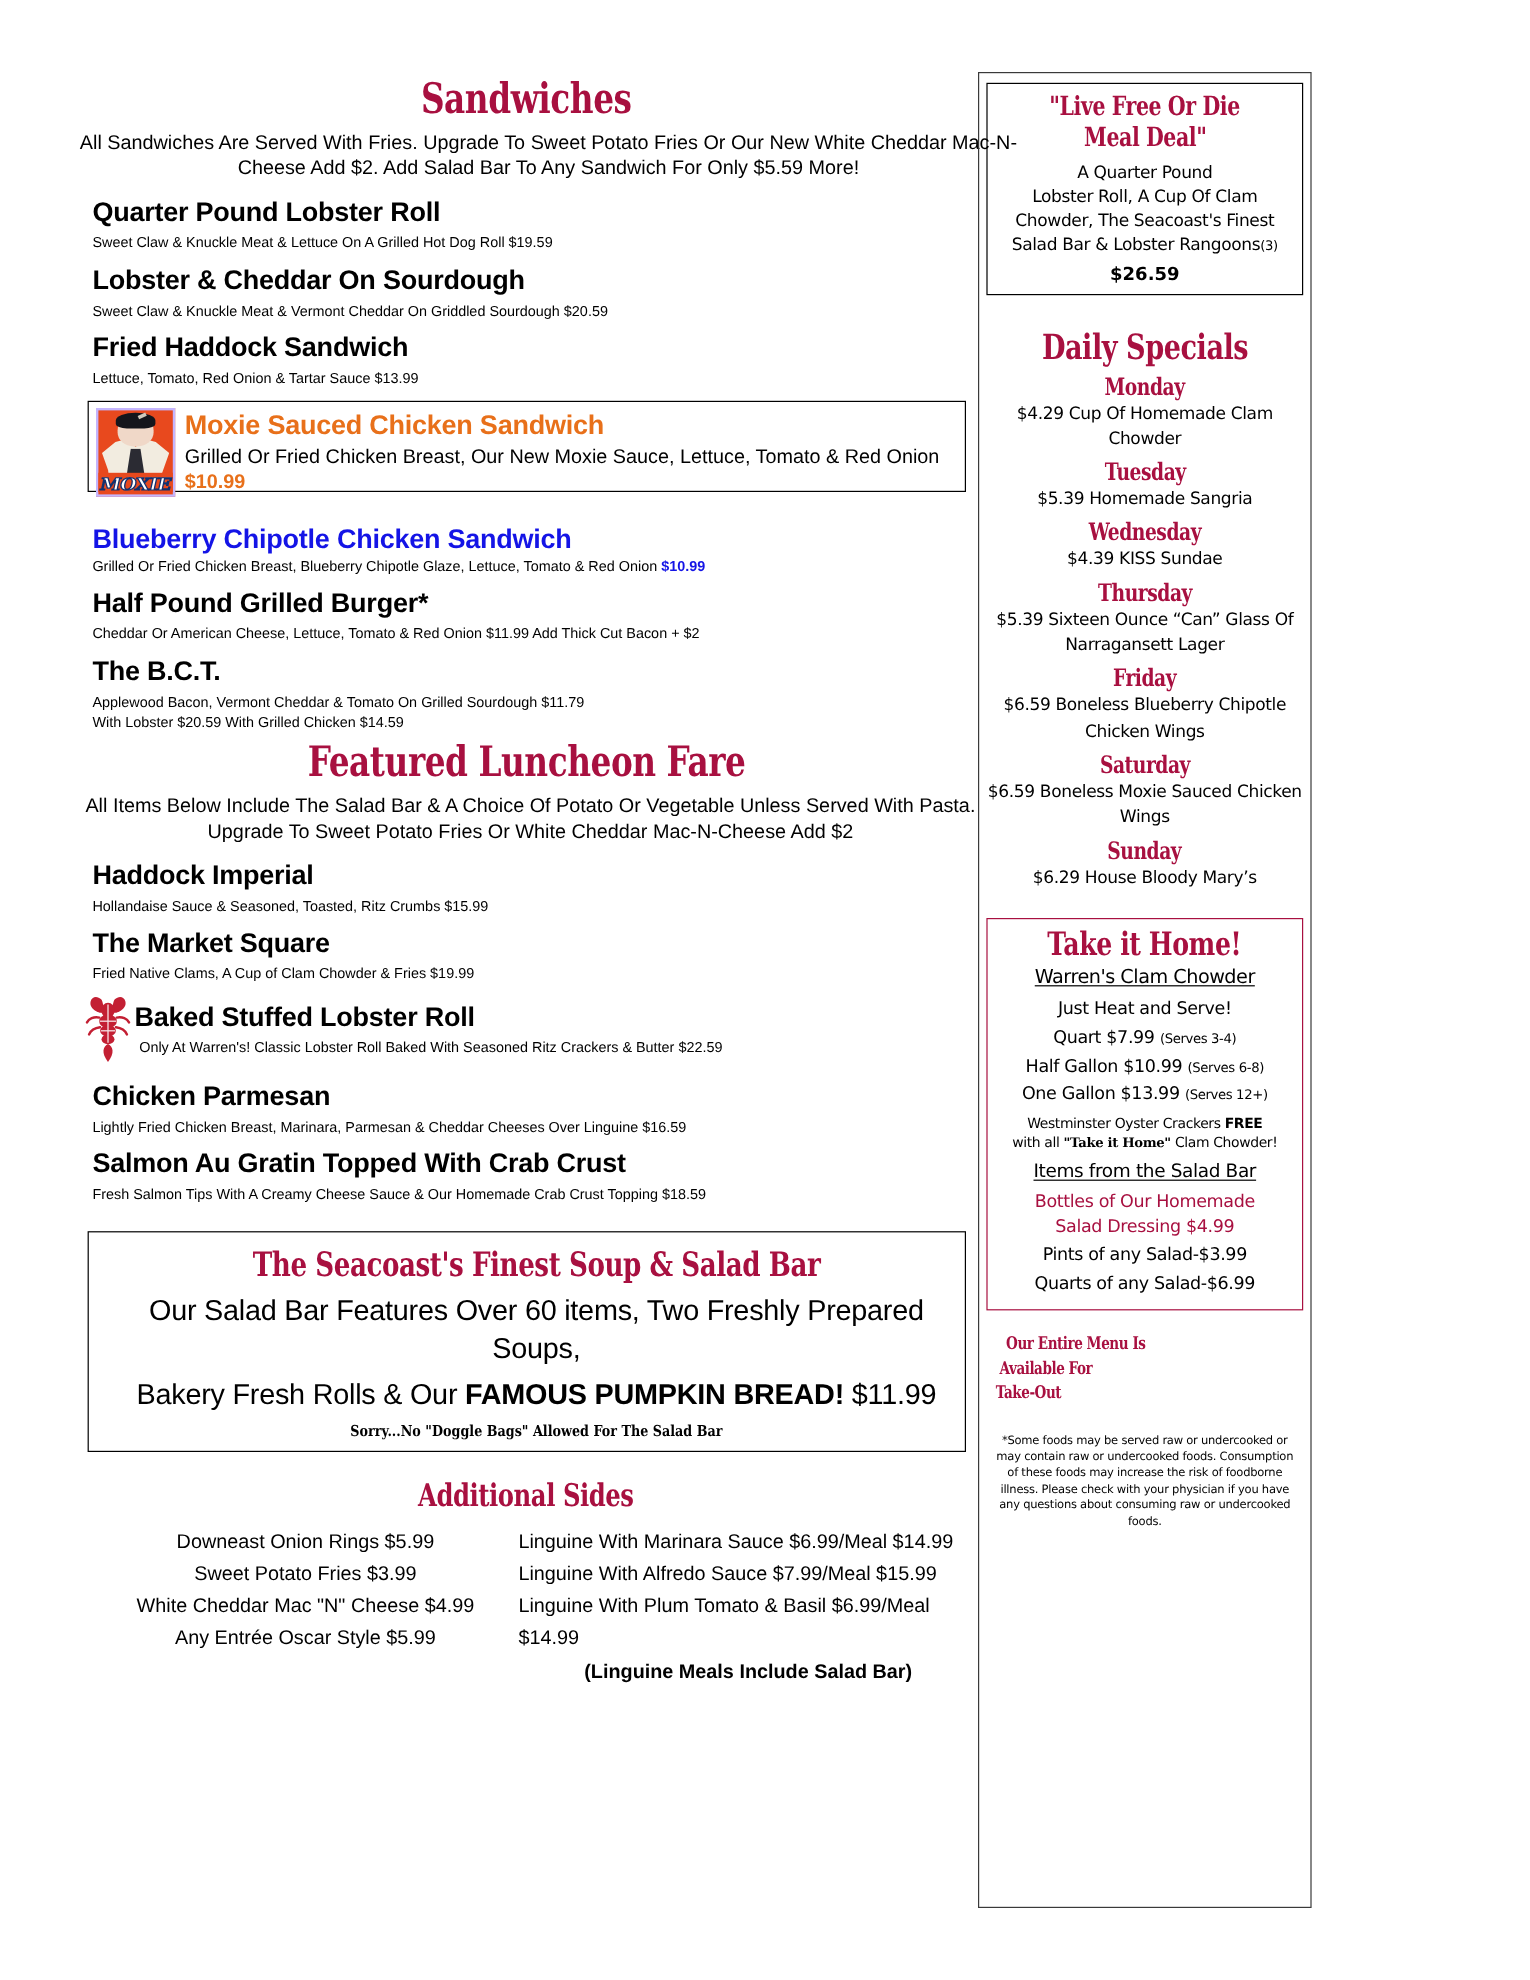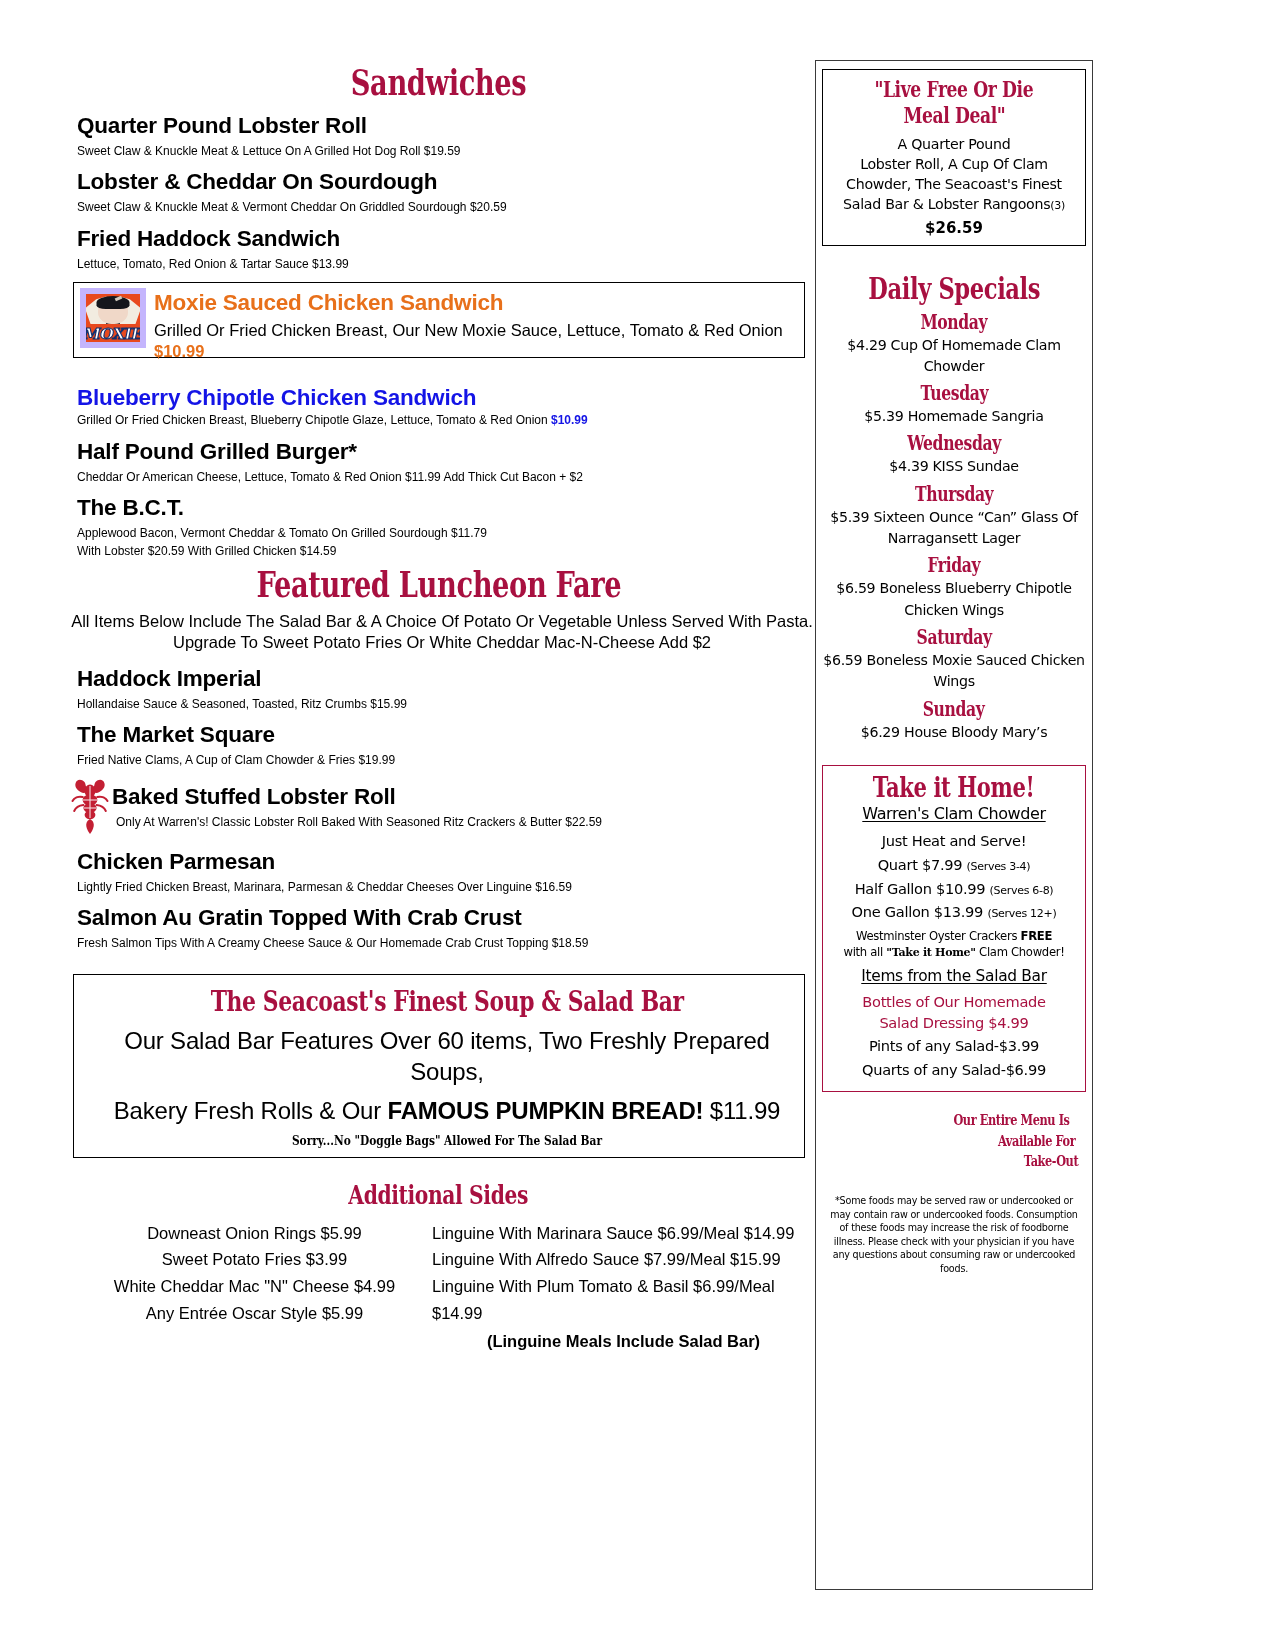--- a/index.html
+++ b/index.html
@@ -69,23 +69,23 @@
   .moxie-box {
     border: 1px solid #000;
     margin: 10px 10px 0 11px;
     padding: 5px 6px 5px 6px;
     display: flex;
     align-items: flex-start;
     gap: 8px;
     height: 76px;
   }
   .moxie-logo {
-    width: 66px; height: 60px;
+    width: 66px; height: 74px;
     background: #E8491E;
-    border: 6px solid #c4b5fd;
+    border: 2px solid #c4b5fd;
     position: relative;
     flex: 0 0 auto;
     overflow: hidden;
   }
   .moxie-logo .face {
     position:absolute; left:50%; top:4px; transform:translateX(-50%);
     width:30px; height:26px; border-radius:48% 48% 45% 45%;
     background:#f0d8c8;
   }
   .moxie-logo .hair {
@@ -236,41 +236,42 @@
     font-family:"DejaVu Sans", sans-serif;
     font-size:15.4px; text-decoration:underline; text-underline-offset:2px;
     letter-spacing:-0.3px; margin-top:7px;
   }
   .th-red {
     color:#A81040; font-family:"DejaVu Sans", sans-serif;
     font-size:14.6px; line-height:1.45; margin-top:6px; letter-spacing:-0.3px;
   }
 
   .takeout-note {
-    text-align:right; margin-top: 18px;
+    text-align:left; margin-top: 18px;
   }
   .takeout-note .display { font-size: 14.5px; display:inline-block; line-height:1.42; }
 
   .disclaimer {
     text-align:center; margin-top: 22px;
     font-family:"DejaVu Sans", sans-serif;
     font-size:9.6px; line-height:1.42; letter-spacing:-0.2px;
     padding: 0 6px;
   }
 </style>
 </head>
 <body>
 
 <div class="page">
 
   <div class="left-col">
 
     <div class="sec-title display-wrap">
       <span class="display ul">Sandwiches</span>
     </div>
+    <div class="sec-note">All Sandwiches Are Served With Fries. Upgrade To Sweet Potato Fries Or Our New White Cheddar Mac-N-Cheese Add $2.  Add Salad Bar To Any Sandwich For Only $5.59 More!</div>
 
     <div class="item">
       <div class="item-name">Quarter Pound Lobster Roll</div>
       <div class="item-desc">Sweet Claw &amp; Knuckle Meat &amp; Lettuce On A Grilled Hot Dog Roll $19.59</div>
     </div>
     <div class="item">
       <div class="item-name">Lobster &amp; Cheddar On Sourdough</div>
       <div class="item-desc">Sweet Claw &amp; Knuckle Meat &amp; Vermont Cheddar On Griddled Sourdough $20.59</div>
     </div>
     <div class="item">

